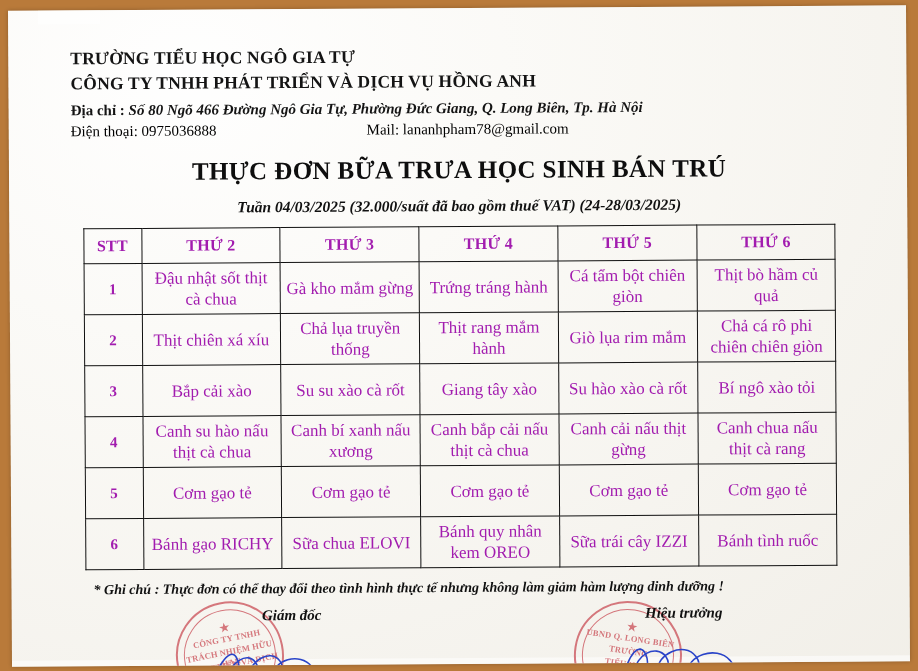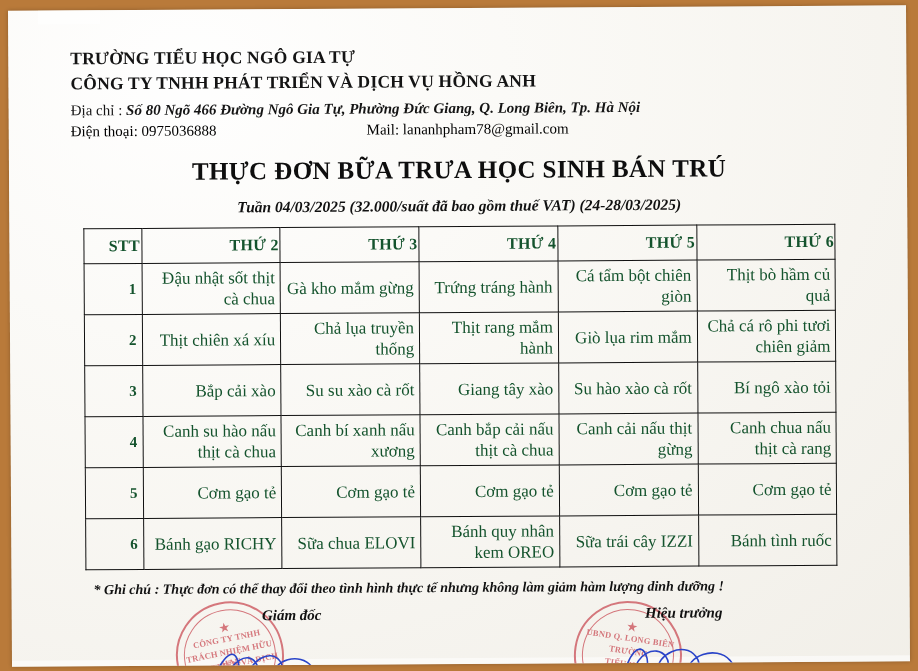--- a/index.html
+++ b/index.html
@@ -46,21 +46,21 @@
     color: #141414;
     line-height: 1.45;
   }
   .addr-line {
     font-size: 15px;
     color: #141414;
     line-height: 1.5;
     margin-top: 2px;
   }
   .addr-line .lbl {
-    font-weight: normal;
+    font-weight: bold;
     font-style: normal;
   }
   .addr-line .val-italic {
     font-style: italic;
     font-weight: bold;
   }
   .phone-row {
     display: flex;
     align-items: baseline;
     font-size: 15px;
@@ -90,23 +90,23 @@
   }
 
   table.menu {
     width: 752px;
     margin: 11px auto 0 auto;
     border-collapse: collapse;
     table-layout: fixed;
   }
   table.menu th, table.menu td {
     border: 1px solid #111;
-    text-align: right;
+    text-align: center;
     vertical-align: middle;
-    color: #14532d;
+    color: #a21caf;
   }
   table.menu th {
     font-weight: bold;
     font-size: 16px;
     height: 32px;
     letter-spacing: 0.3px;
   }
   table.menu td {
     font-size: 17px;
     height: 46px;
@@ -261,21 +261,21 @@
           <td>Trứng tráng hành</td>
           <td>Cá tẩm bột chiên giòn</td>
           <td>Thịt bò hầm củ quả</td>
         </tr>
         <tr>
           <td class="idx">2</td>
           <td>Thịt chiên xá xíu</td>
           <td>Chả lụa truyền thống</td>
           <td>Thịt rang mắm hành</td>
           <td>Giò lụa rim mắm</td>
-          <td>Chả cá rô phi tươi chiên giảm</td>
+          <td>Chả cá rô phi chiên chiên giòn</td>
         </tr>
         <tr>
           <td class="idx">3</td>
           <td>Bắp cải xào</td>
           <td>Su su xào cà rốt</td>
           <td>Giang tây xào</td>
           <td>Su hào xào cà rốt</td>
           <td>Bí ngô xào tỏi</td>
         </tr>
         <tr>

